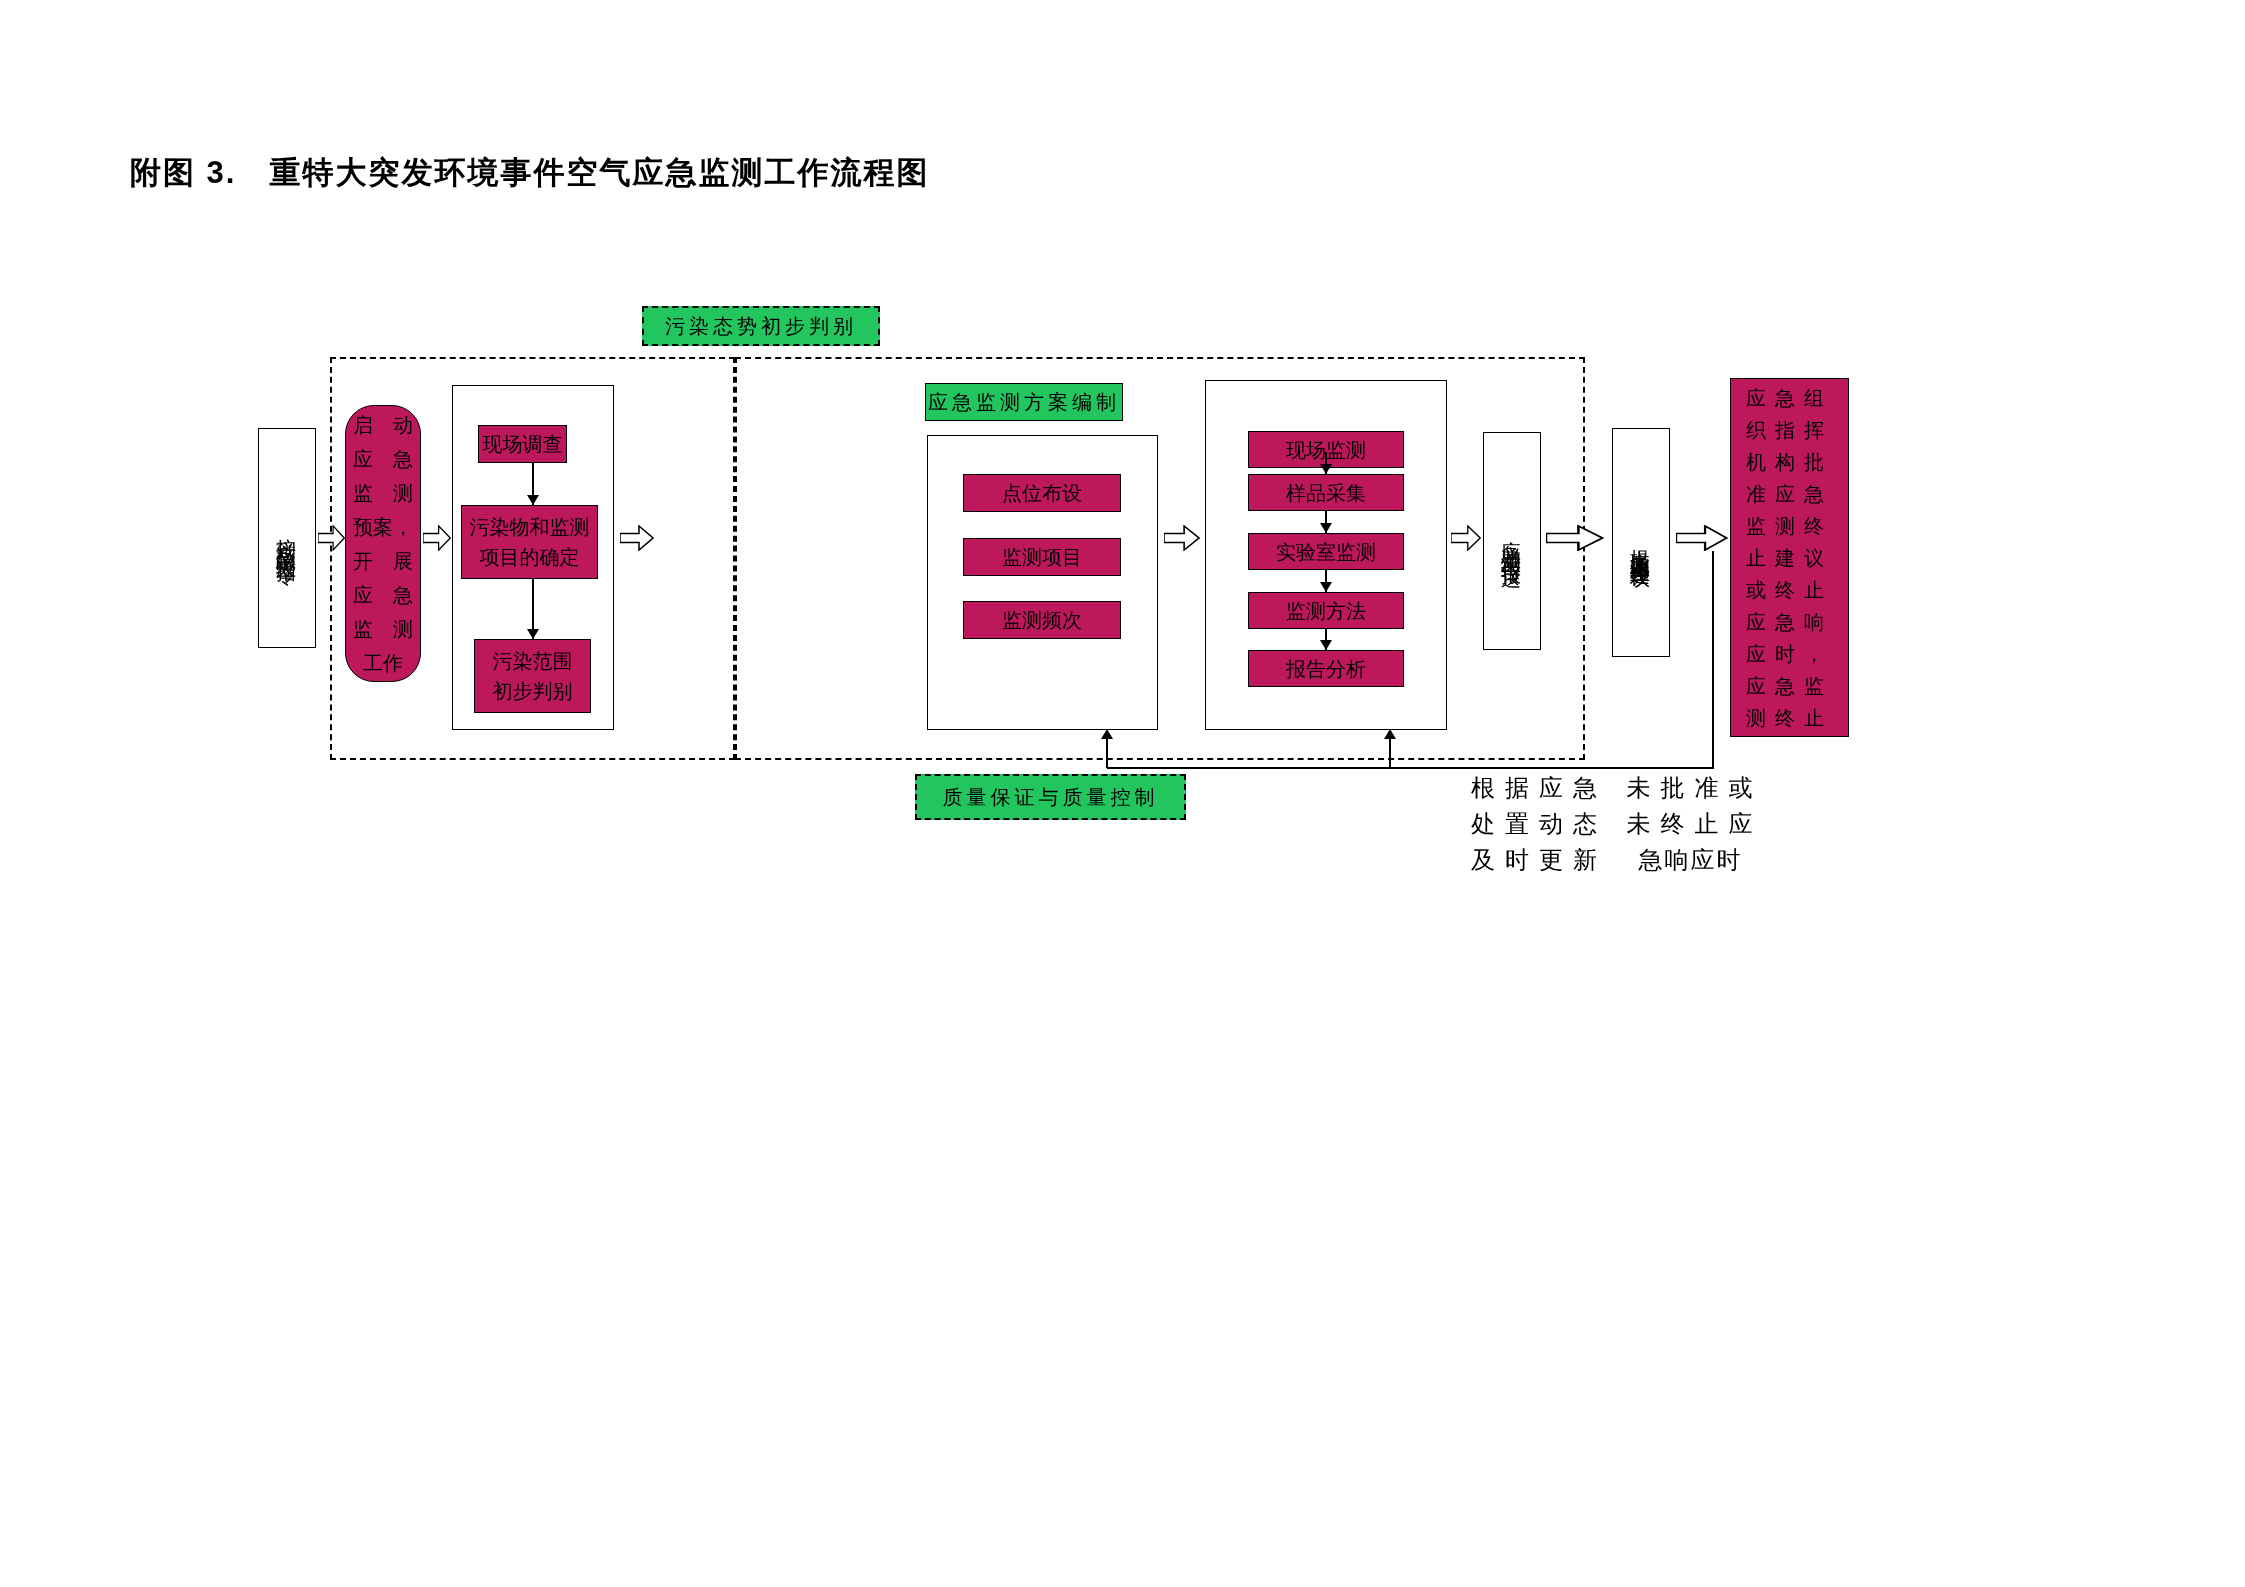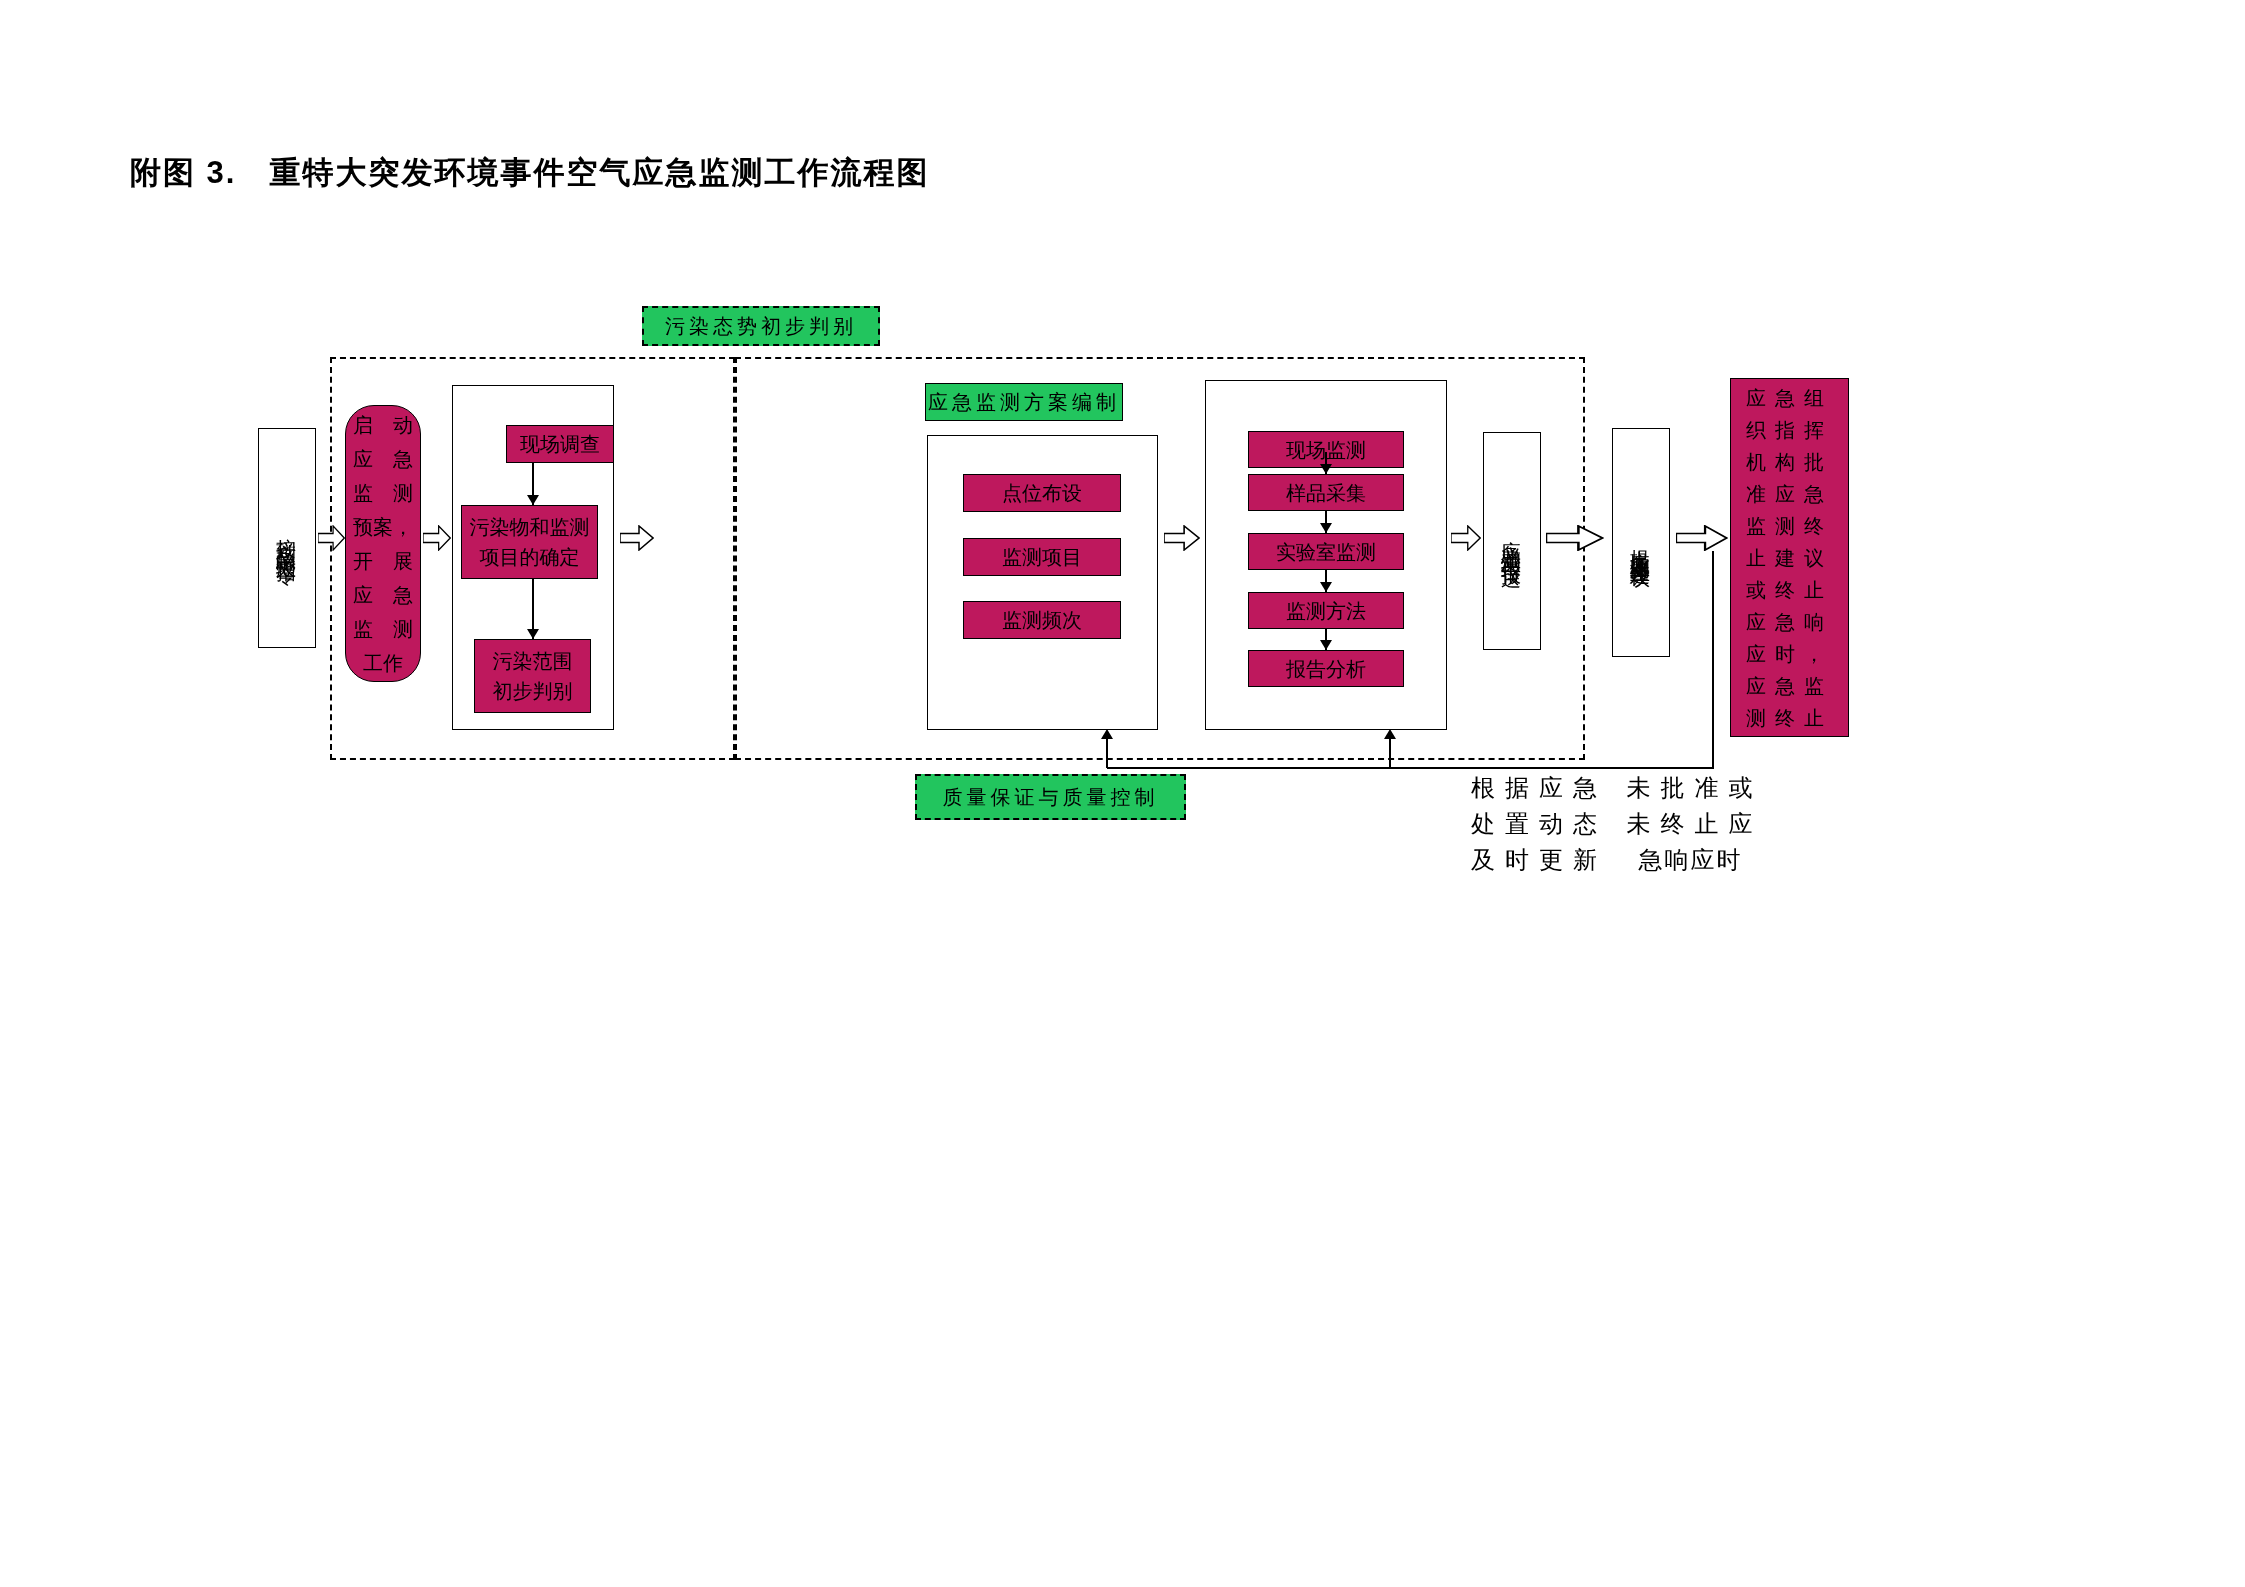--- a/index.html
+++ b/index.html
@@ -130,21 +130,21 @@
 监　测
 工作</div>
 
   <div class="barrow" style="left:423px; top:525px; width:28px;">
     <svg viewBox="0 0 34 26" preserveAspectRatio="none">
       <polygon points="0,8.5 19,8.5 19,1 33,13 19,25 19,17.5 0,17.5"></polygon>
     </svg>
   </div>
 
   <div class="grect" style="left:452px; top:385px; width:162px; height:345px;"></div>
-  <div class="node" style="left:506px; top:425px; width:108px; height:38px;">现场调查</div>
+  <div class="node" style="left:478px; top:425px; width:89px; height:38px;">现场调查</div>
   <div class="dconn" style="left:532px; top:463px; height:42px;"></div>
   <div class="node ml" style="left:461px; top:505px; width:137px; height:74px;">污染物和监测
 项目的确定</div>
   <div class="dconn" style="left:532px; top:579px; height:60px;"></div>
   <div class="node ml" style="left:474px; top:639px; width:117px; height:74px;">污染范围
 初步判别</div>
 
   <div class="barrow" style="left:620px; top:525px; width:34px;">
     <svg viewBox="0 0 34 26" preserveAspectRatio="none">
       <polygon points="0,8.5 19,8.5 19,1 33,13 19,25 19,17.5 0,17.5"></polygon>

